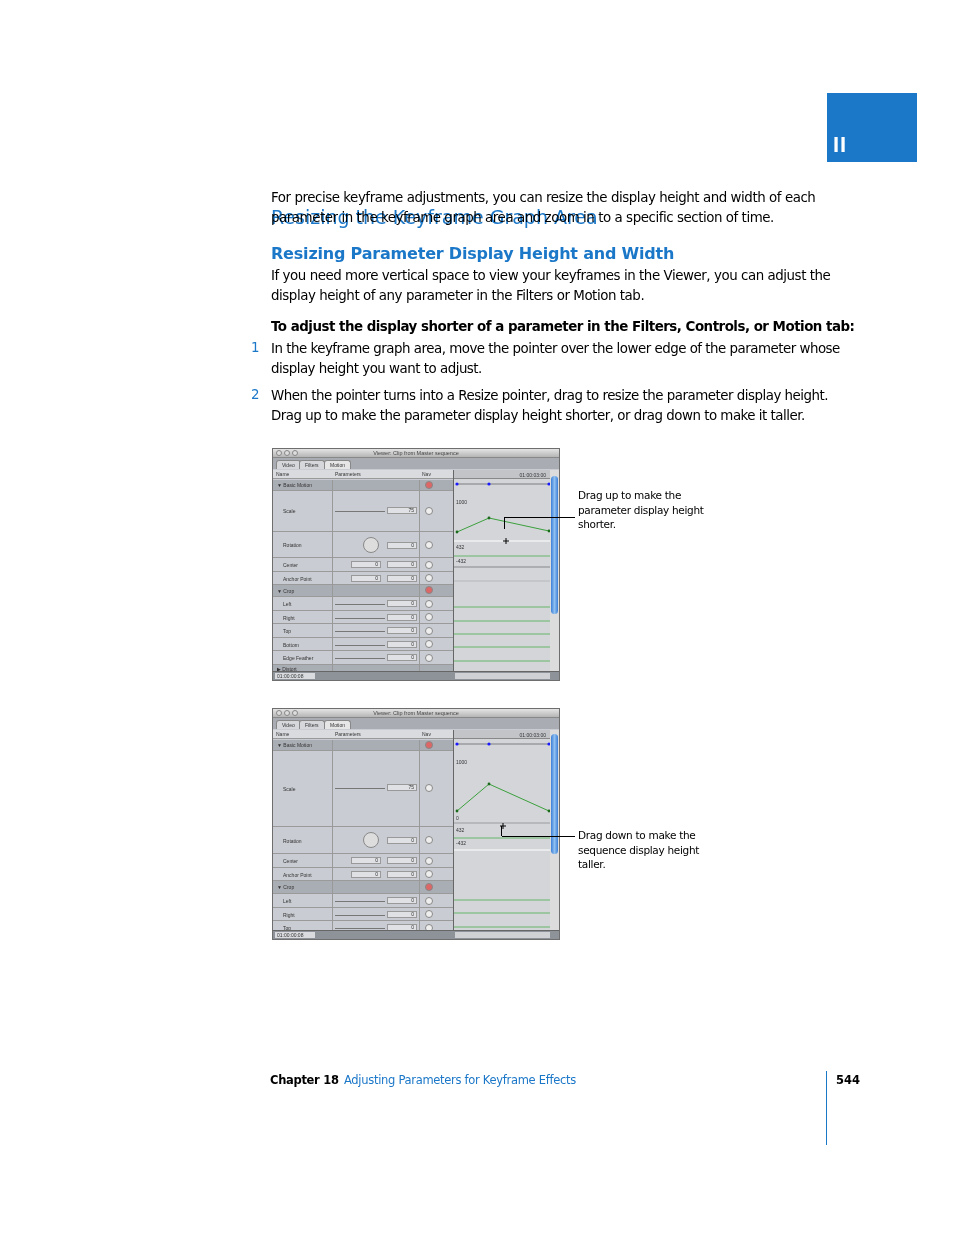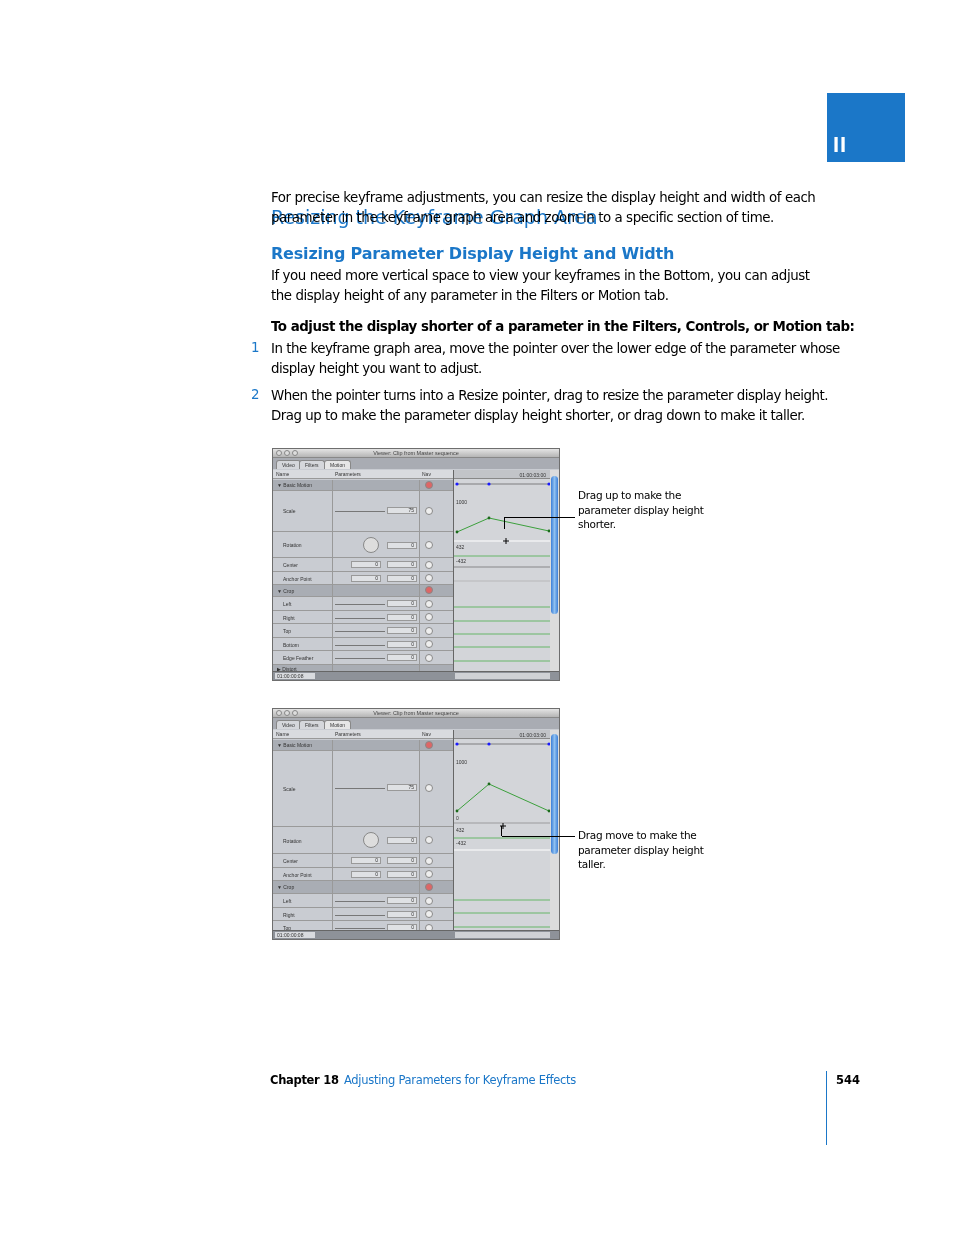--- a/index.html
+++ b/index.html
@@ -1,17 +1,17 @@
 <!DOCTYPE html>
 <html><head>
 <meta charset="utf-8">
 <style>
   * { box-sizing: border-box; margin: 0; padding: 0; }
   body { width: 954px; height: 1235px; background: #ffffff; position: relative; font-family: "DejaVu Sans", sans-serif; color: #000; overflow: hidden; }
-  .chapter-tab { position: absolute; left: 827px; top: 93px; width: 78px; height: 69px; background: #1b77c8; }
+  .chapter-tab { position: absolute; left: 827px; top: 93px; width: 90px; height: 69px; background: #1b77c8; }
   .chapter-tab span { position: absolute; left: 6px; bottom: 4px; color: #fff; font-family: "Liberation Sans", sans-serif; font-weight: bold; font-size: 22px; letter-spacing: 1px; }
   .h1 { position: absolute; left: 271px; top: 162px; font-size: 19px; color: #1b77c8; font-family: "DejaVu Sans", sans-serif; margin-top: 44px; }
   .body-text { position: absolute; left: 271px; width: 560px; font-size: 13.4px; line-height: 20px; font-family: "DejaVu Sans", sans-serif; letter-spacing: -0.45px; }
   .h2 { position: absolute; left: 271px; top: 244px; font-size: 16px; color: #1b77c8; font-weight: bold; letter-spacing: -0.2px; }
   .task { position: absolute; left: 271px; top: 319px; font-size: 13.4px; font-weight: bold; letter-spacing: -0.5px; }
   .step-num { position: absolute; left: 251px; font-size: 13.4px; color: #1b77c8; }
   .step-text { position: absolute; left: 271px; width: 570px; font-size: 13.4px; line-height: 20px; letter-spacing: -0.5px; }
 
   
   .viewer { position: absolute; left: 272px; width: 288px; background: #c9ccd2; border: 1px solid #6e6e6e; font-family: "Liberation Sans", sans-serif; font-size: 5px; color: #333; overflow: hidden; }
@@ -53,21 +53,21 @@
 <body>
 
 <div class="chapter-tab">
   <span>II</span>
 </div>
 
 <div class="h1">Resizing the Keyframe Graph Area</div>
 <div class="body-text" style="top:188px;">For precise keyframe adjustments, you can resize the display height and width of each parameter in the keyframe graph area and zoom in to a specific section of time.</div>
 
 <div class="h2">Resizing Parameter Display Height and Width</div>
-<div class="body-text" style="top:266px;">If you need more vertical space to view your keyframes in the Bottom, you can adjust the display height of any parameter in the Filters or Motion tab.</div>
+<div class="body-text" style="top:266px;">If you need more vertical space to view your keyframes in the Viewer, you can adjust the display height of any parameter in the Filters or Motion tab.</div>
 
 <div class="task">To adjust the display shorter of a parameter in the Filters, Controls, or Motion tab:</div>
 <div class="step-num" style="top:340px;">1</div>
 <div class="step-text" style="top:339px;">In the keyframe graph area, move the pointer over the lower edge of the parameter whose display height you want to adjust.</div>
 <div class="step-num" style="top:387px;">2</div>
 <div class="step-text" style="top:386px;">When the pointer turns into a Resize pointer, drag to resize the parameter display height. Drag up to make the parameter display height shorter, or drag down to make it taller.</div>
 
 <div class="viewer" style="top:448px; height:233px;">
   <div class="titlebar">
     <div class="dots">
@@ -306,18 +306,18 @@
       <div class="thumb" style="top:4px;height:120px;"></div>
     </div>
   <div class="bottombar">
       <span class="tc">01:00:00:08</span>
       <span style="position:absolute;left:182px;top:1px;width:95px;height:6px;background:#cfd1d5;"></span>
     </div>
 </div>
 
 <div class="callout-line" style="left:502px; top:836px; width:73px;"></div>
 <div class="callout-vline" style="left:501px; top:826px; height:10px;"></div>
-<div class="callout" style="top:828px;">Drag move to make the parameter display height taller.</div>
+<div class="callout" style="top:828px;">Drag down to make the sequence display height taller.</div>
 
 <div class="footer-ch">Chapter 18</div>
 <div class="footer-title">Adjusting Parameters for Keyframe Effects</div>
 <div class="footer-rule"></div>
 <div class="footer-page">544</div>
 
 </body></html>

